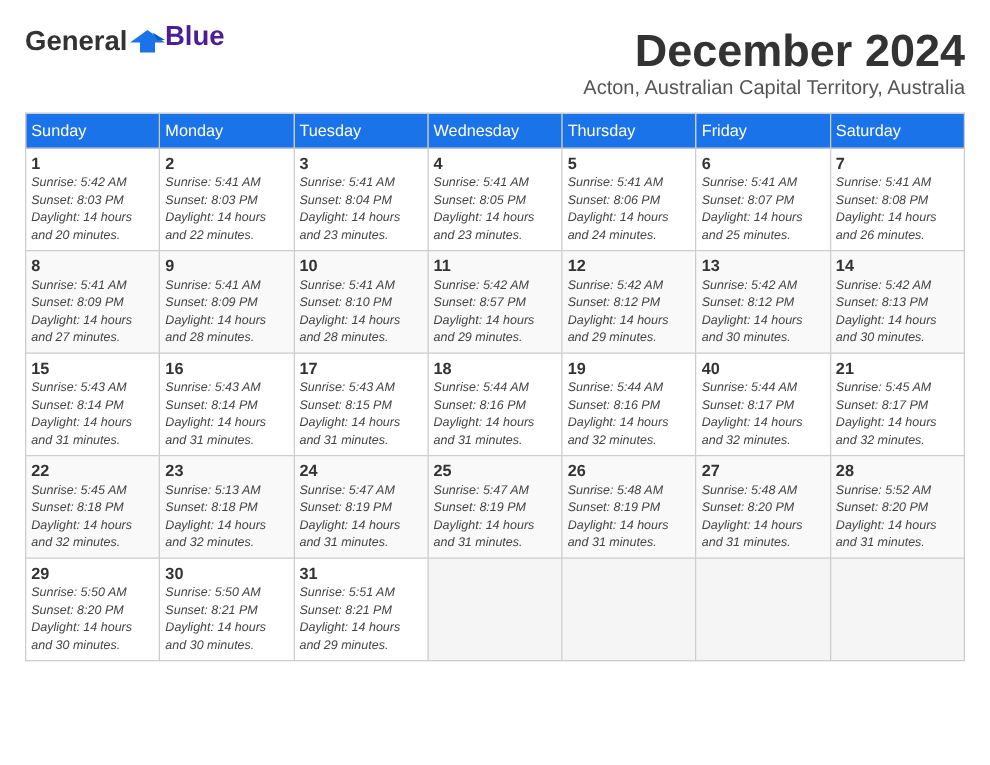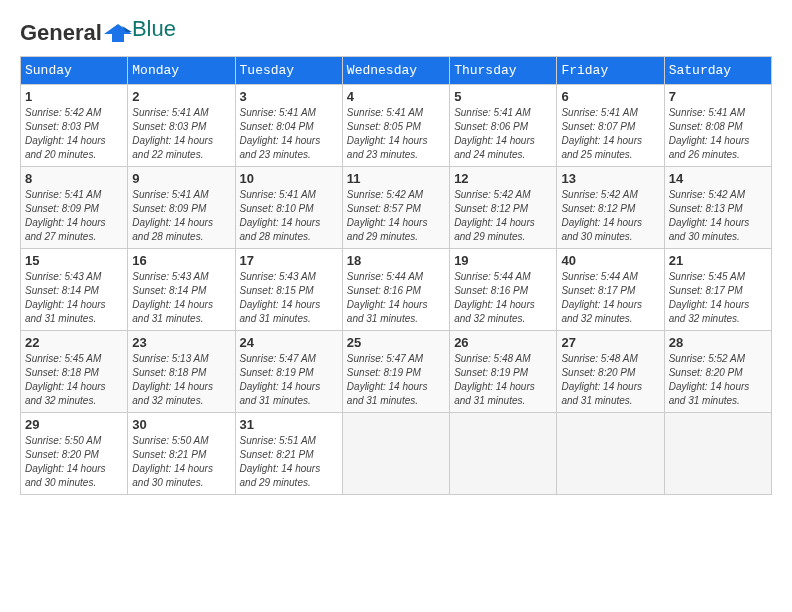--- a/index.html
+++ b/index.html
@@ -44,21 +44,20 @@
       font-size: 11px;
     }
     .calendar th {
       background-color: #1a73e8;
       color: white;
       padding: 6px 4px;
       text-align: left;
       font-size: 13px;
       font-weight: normal;
       border: 1px solid #ccc;
-      font-family: Liberation Mono, monospace;
     }
     .calendar td {
       border: 1px solid #ccc;
       vertical-align: top;
       padding: 4px;
       width: 107px;
       height: 80px;
       background: #fff;
     }
     .calendar td.empty {
@@ -86,21 +85,25 @@
 
 <div class="header-section">
   <div class="logo">
     <div class="logo-row">
       <span style="font-size:22px;font-weight:bold;color:#333;">General</span>
       <svg width="28" height="22" viewBox="0 0 28 22">
         <polygon points="14,2 28,12 20,12 20,20 8,20 8,12 0,12" fill="#1a73e8"></polygon>
         <polygon points="18,4 28,10 22,10" fill="#0d5bb5"></polygon>
       </svg>
     </div>
-    <span style="font-size:22px;font-weight:normal;color:#0f766e;margin-top:-4px;">Blue</span>
+    <span style="font-size:22px;font-weight:bold;color:#4c1d95;margin-top:-4px;">Blue</span>
+  </div>
+  <div class="title-section">
+    <div class="month-year">December 2024</div>
+    <div class="location">Acton, Australian Capital Territory, Australia</div>
   </div>
 </div>
 
 <table class="calendar">
   <thead>
     <tr id="header-row">
         <th>Sunday</th>
         <th>Monday</th>
         <th>Tuesday</th>
         <th>Wednesday</th>

